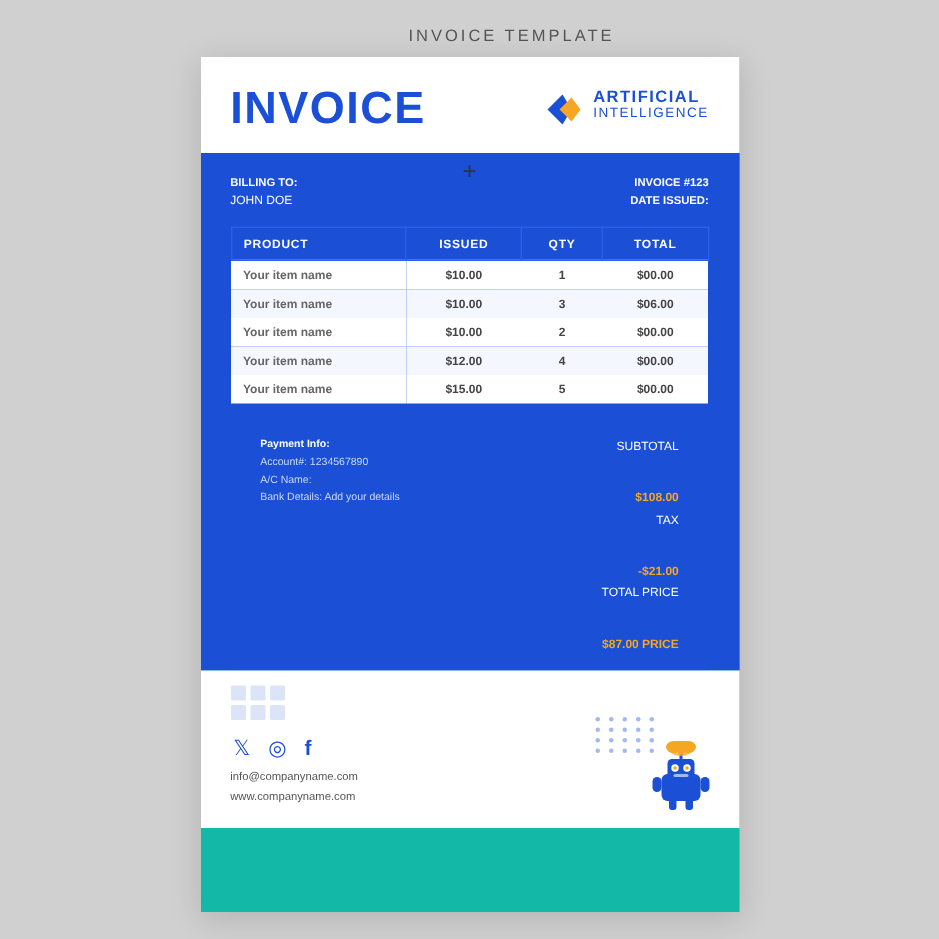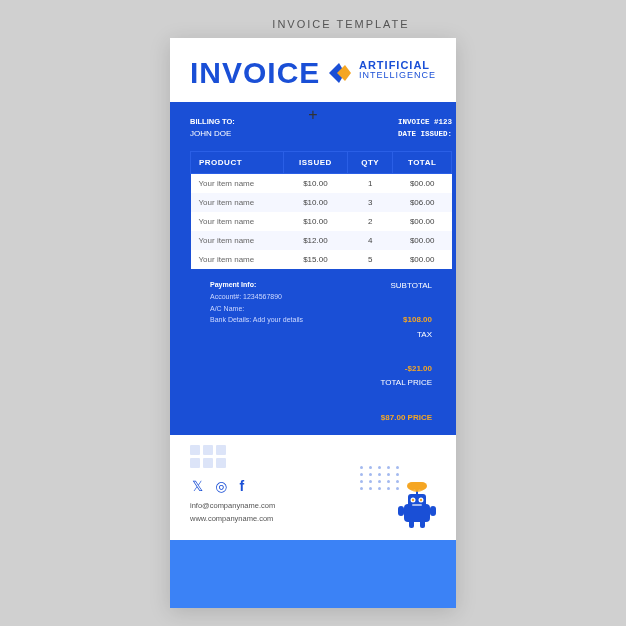--- a/index.html
+++ b/index.html
@@ -20,22 +20,22 @@
       left: 50%;
       transform: translateX(-50%);
       font-size: 11px;
       color: #555;
       letter-spacing: 2px;
       text-transform: uppercase;
       margin-left: 28px;
     }
 
     .invoice-card {
-      background: #3b82f6;
-      width: 286px;
+      background: #14b8a6;
+      width: 359px;
       min-height: 570px;
       box-shadow: 0 4px 20px rgba(0,0,0,0.15);
       position: relative;
       top: 10px;
     }
 
     
     .invoice-header {
       background: #fff;
       padding: 18px 20px 12px 20px;
@@ -88,21 +88,21 @@
       left: 50%;
       transform: translateX(-50%);
       font-size: 16px;
       color: #333;
       font-weight: 300;
     }
 
     
     .invoice-body {
       background: #1a4fd6;
-      padding: 14px 4px 0 20px;
+      padding: 14px 20px 0 20px;
     }
 
     
     .billing-row {
       display: flex;
       justify-content: space-between;
       margin-bottom: 10px;
     }
 
     .billing-left, .billing-right {
@@ -112,47 +112,47 @@
     }
 
     .billing-label {
       font-weight: 700;
       font-size: 7.5px;
       color: #fff;
     }
 
     .billing-right {
       text-align: right;
-      font-family: Liberation Mono, monospace;
     }
 
     
     .invoice-table {
       width: 100%;
       border-collapse: collapse;
-      margin-bottom: 0;
+      margin-bottom: 12px;
     }
 
     .invoice-table thead tr th {
       background: #1a4fd6;
       color: #fff;
       font-size: 8px;
       font-weight: 700;
       padding: 6px 8px;
       text-align: center;
       letter-spacing: 0.5px;
       border: 1px solid #2a5fe6;
     }
 
     .invoice-table thead tr th:first-child {
       text-align: left;
     }
 
     .invoice-table tbody tr {
       background: #fff;
+      font-weight: bold;
     }
 
     .invoice-table tbody tr:nth-child(even) {
       background: #f5f7ff;
     }
 
     .invoice-table tbody tr td {
       font-size: 8px;
       padding: 5px 8px;
       color: #444;

